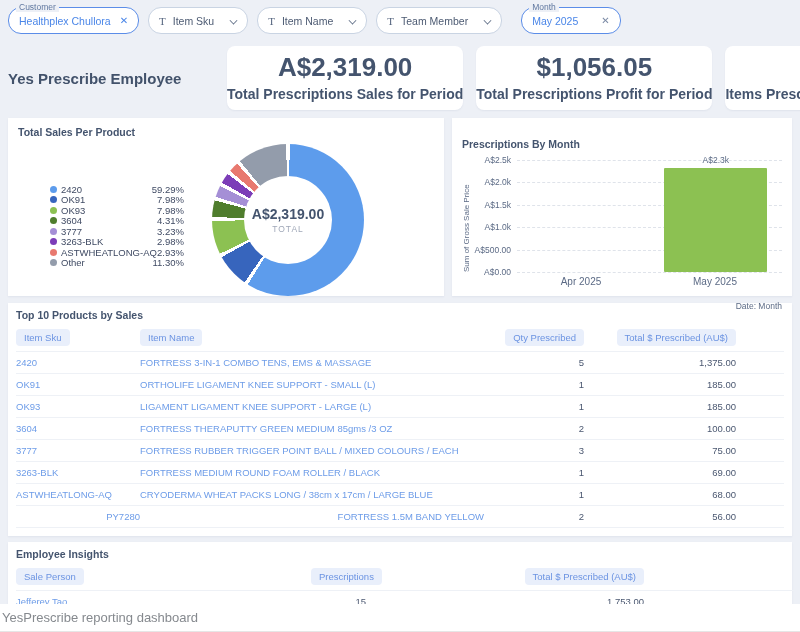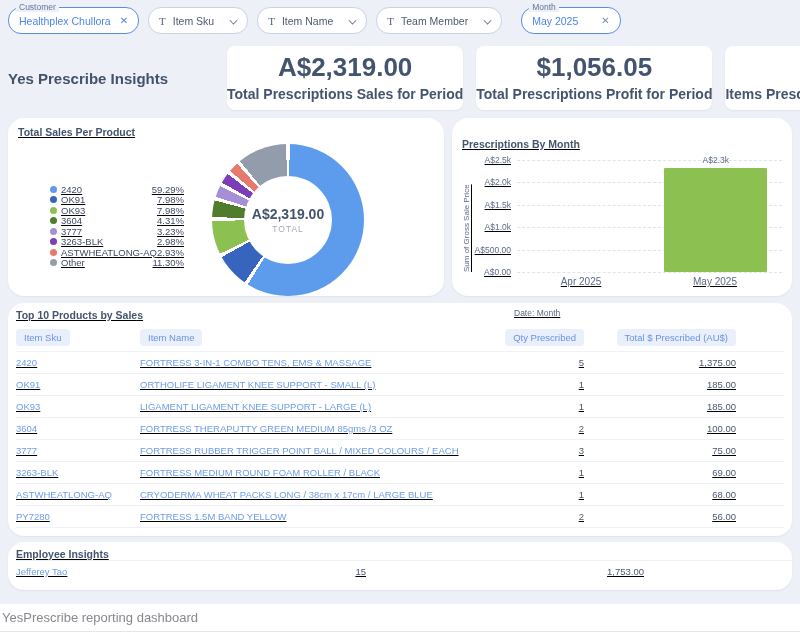--- a/index.html
+++ b/index.html
@@ -34,21 +34,21 @@
   .kpi-card { background:#fff; border-radius:8px; box-shadow:0 1px 2px rgba(20,40,80,.06);
           display:flex; flex-direction:column; justify-content:center; align-items:center; }
   .kpi-card.w1 { flex:0 0 219px; }
   .kpi-card.w2 { flex:0 0 219px; }
   .kpi-card.w3 { flex:0 0 180px; }
   .kpi-value { font-size:26px; font-weight:bold; color:#44546e; line-height:1.05; }
   .kpi-label { font-size:14px; font-weight:bold; color:#44546e; margin-top:4px; white-space:nowrap; }
 
   
   .charts-row { display:flex; gap:8px; height:178px; margin-bottom:7px; }
-  .card { background:#fff; border-radius:16px; box-shadow:0 1px 2px rgba(20,40,80,.06);text-decoration:underline; }
+  .card { background:#fff; border-radius:0; box-shadow:0 1px 2px rgba(20,40,80,.06); }
   .card-title { font-size:10.5px; font-weight:bold; color:#44546e; }
   .pie-card { flex:0 0 436px; padding:8px 10px; }
   .bar-card { flex:1; padding:20px 10px; min-width:0; }
 
   .pie-body { display:flex; align-items:flex-start; }
   .legend { margin:46px 0 0 32px; width:134px; }
   .legend-item { display:flex; align-items:center; height:10px; margin-bottom:0.5px; }
   .dot { width:7px; height:7px; border-radius:50%; margin-right:4px; flex:none; }
   .l-label { font-size:9.5px; color:#3f4a63; flex:1; white-space:nowrap; }
   .l-pct { font-size:9.5px; color:#3f4a63; text-align:right; }
@@ -66,33 +66,33 @@
           width:44px; padding-right:6px; flex:none; }
   .y-ticks span { font-size:8.5px; color:#5b6a85; text-align:right; display:block; height:0; line-height:0; }
   .plot { flex:1; position:relative; height:112px; min-width:0; }
   .gridline { position:absolute; left:0; right:0; border-top:1px dashed #dfe3ea; }
   .slots { position:absolute; inset:0; display:flex; }
   .slot { flex:1; position:relative; }
   .bar { position:absolute; bottom:0; left:11%; width:78%; border-radius:1px; }
   .bar-label { position:absolute; left:0; right:0; text-align:center; font-size:8.5px; color:#5b6a85; }
   .x-ticks { display:flex; margin-left:52px; }
   .x-ticks span { flex:1; text-align:center; font-size:10px; color:#5b6a85; padding-top:4px; }
-  .x-axis-label { text-align:left; font-size:8.5px; color:#5b6a85; margin-top:21px; padding-left:52px; }
+  .x-axis-label { text-align:right; font-size:8.5px; color:#5b6a85; margin-top:14px; padding-left:52px; }
 
   
   .table-card { padding:6px 8px 8px 8px; margin-bottom:6px; }
   table { width:100%; border-collapse:collapse; table-layout:fixed; }
   th { text-align:left; padding:6px 0 5px 0; font-weight:normal; }
   th.r, td.r { text-align:right; }
   .hchip { display:inline-block; background:#e9effb; color:#6b93e2; font-size:9.5px;
           padding:3px 8px; border-radius:4px; white-space:nowrap; }
   td { font-size:9.5px; padding:5px 0; border-top:1px solid #eef1f6; white-space:nowrap; overflow:hidden; }
   td.blue { color:#6d9ce8; }
   td.dark { color:#4a5770; }
-  tr.last td { border-bottom:1px solid #eef1f6; }
+  tr.last td { border-bottom:1px solid #eef1f6;text-align:right; }
 
   .tp-col-sku { width:124px; }
   .tp-col-name { width:auto; }
   .tp-col-qty { width:100px; }
   .tp-col-total { width:152px; }
   .tp-col-sp { width:48px; }
 
   .emp-col-person { width:295px; }
   .emp-col-rx { width:55px; }
   .emp-col-total { width:278px; }
@@ -131,21 +131,21 @@
     </div>
     <div class="chip chip-active chip-month">
       <span class="chip-float-label">Month</span>
       <span class="chip-value" style="min-width:60px">May 2025</span>
       <span class="chip-clear"></span>
     </div>
   </div>
 
   <div class="kpi-row">
     <div class="kpi-head">
-      <h1>Yes Prescribe Insights</h1>
+      <h1>Yes Prescribe Employee</h1>
     </div>
     <div class="kpi-card w1">
       <div class="kpi-value">A$2,319.00</div>
       <div class="kpi-label">Total Prescriptions Sales for Period</div>
     </div>
     <div class="kpi-card w2">
       <div class="kpi-value">$1,056.05</div>
       <div class="kpi-label">Total Prescriptions Profit for Period</div>
     </div>
     <div class="kpi-card w3">
@@ -328,20 +328,26 @@
   <div class="card table-card">
     <div class="card-title">Employee Insights</div>
     <table>
       <colgroup>
           <col class="emp-col-person">
           <col class="emp-col-rx">
           <col class="emp-col-total">
           <col class="emp-col-sp">
         </colgroup>
       <tbody>
+          <tr>
+        <th><span class="hchip">Sale Person</span></th>
+        <th class="r"><span class="hchip">Prescriptions</span></th>
+        <th class="r"><span class="hchip">Total $ Prescribed (AU$)</span></th>
+        <th></th>
+      </tr>
       <tr>
         <td class="blue">Jefferey Tao</td>
         <td class="r dark">15</td>
         <td class="r dark">1,753.00</td>
             <td></td>
       </tr>
 
     </tbody>
       </table>
   </div>

